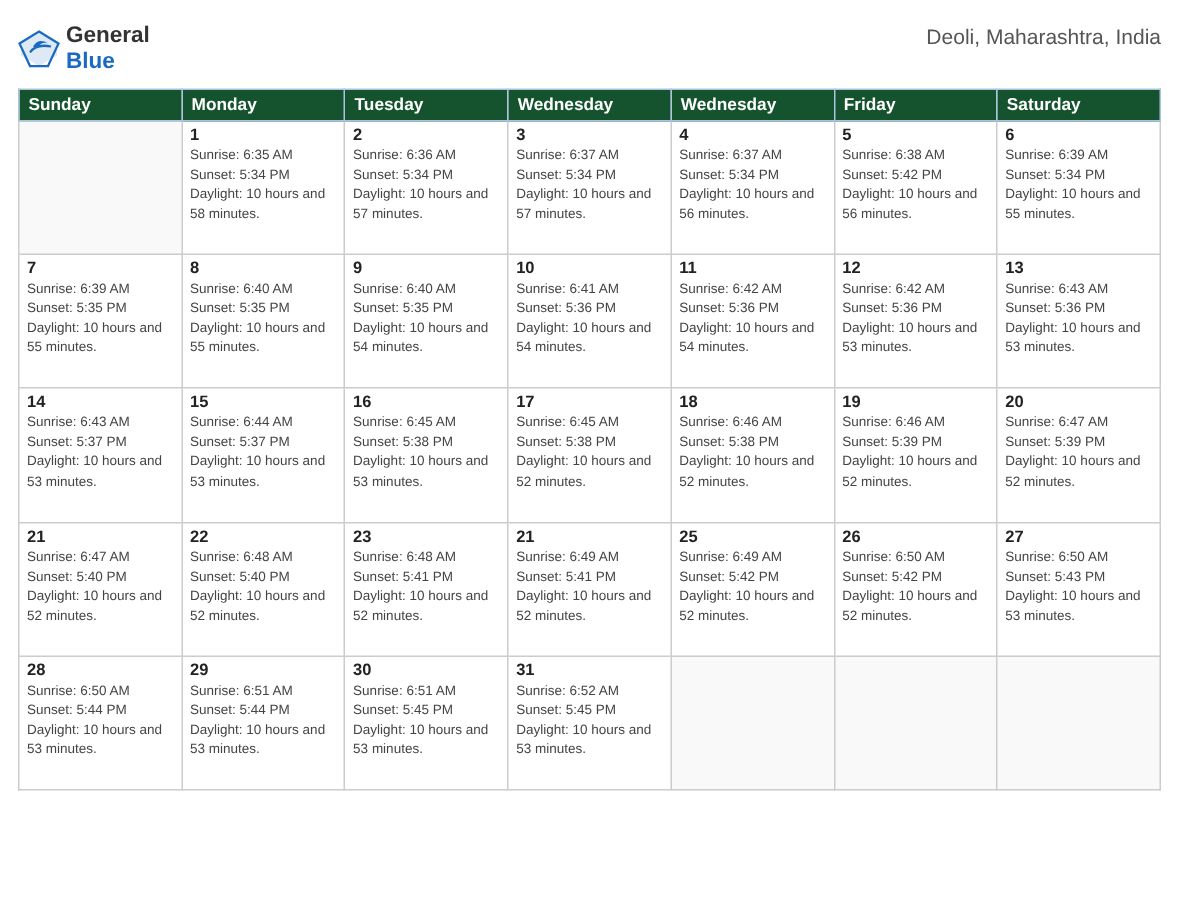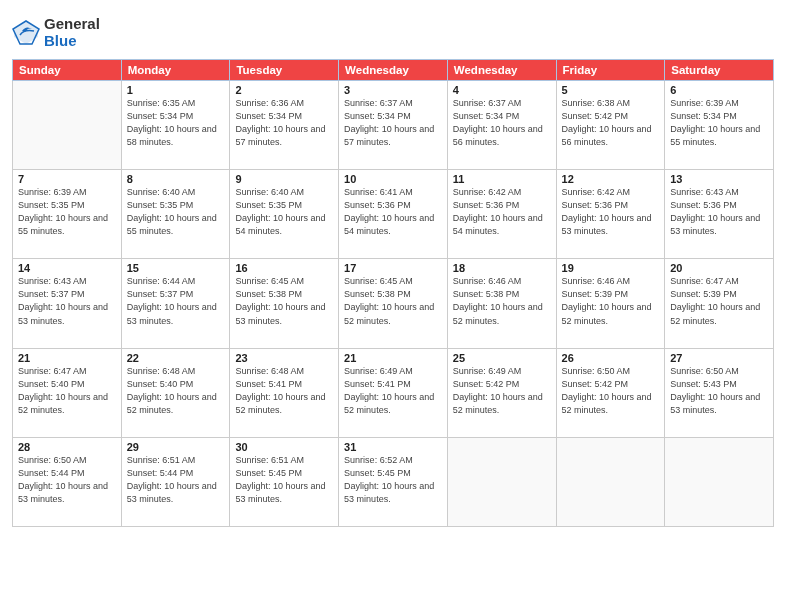--- a/index.html
+++ b/index.html
@@ -59,21 +59,21 @@
     .location {
       font-size: 14px;
       color: #555;
     }
     .calendar {
       width: 100%;
       border-collapse: collapse;
       flex: 1;
     }
     .calendar th {
-      background: #ef4444;
+      background: #14532d;
       color: #fff;
       font-size: 11.5px;
       font-weight: bold;
       padding: 4px 6px;
       border: 1px solid #aac4e0;
       text-align: left;
     }
     .calendar td {
       border: 1px solid #ccc;
       vertical-align: top;
@@ -110,20 +110,21 @@
         <polygon points="14,2 27,10 20,25 8,25 1,10" fill="none" stroke="#1a6bbf" stroke-width="1.5"></polygon>
         <path d="M10,12 Q14,6 20,10 Q16,8 13,13 Z" fill="#1a6bbf"></path>
         <path d="M8,16 Q12,10 22,12" stroke="#1a6bbf" stroke-width="1.5" fill="none"></path>
       </svg>
       <div class="logo-text">
         <span class="logo-general">General</span>
         <span class="logo-blue">Blue</span>
       </div>
     </div>
     <div class="title-block">
+      <div class="location">Deoli, Maharashtra, India</div>
     </div>
   </div>
 
   <table class="calendar">
     <thead>
       <tr>
         <th>Sunday</th>
         <th>Monday</th>
         <th>Tuesday</th>
         <th>Wednesday</th>

